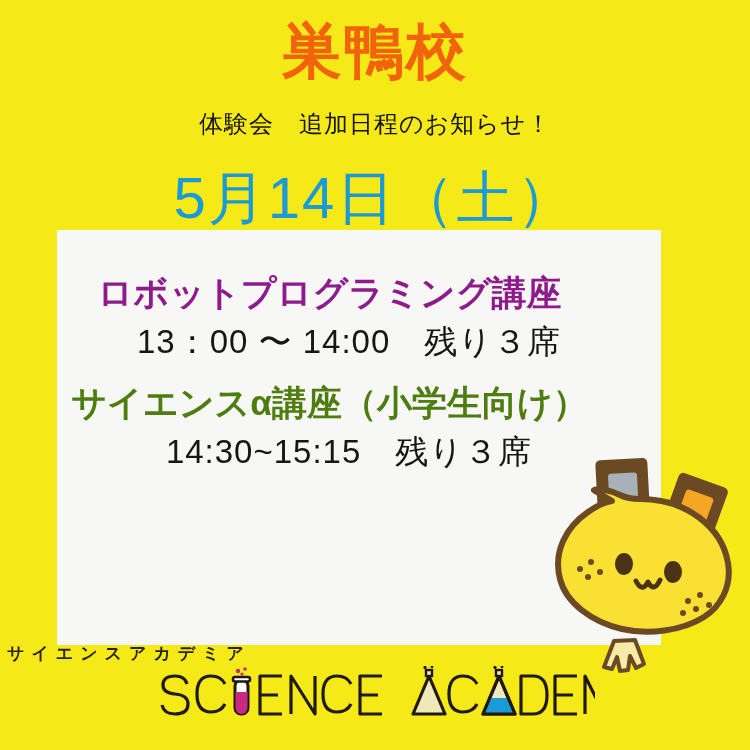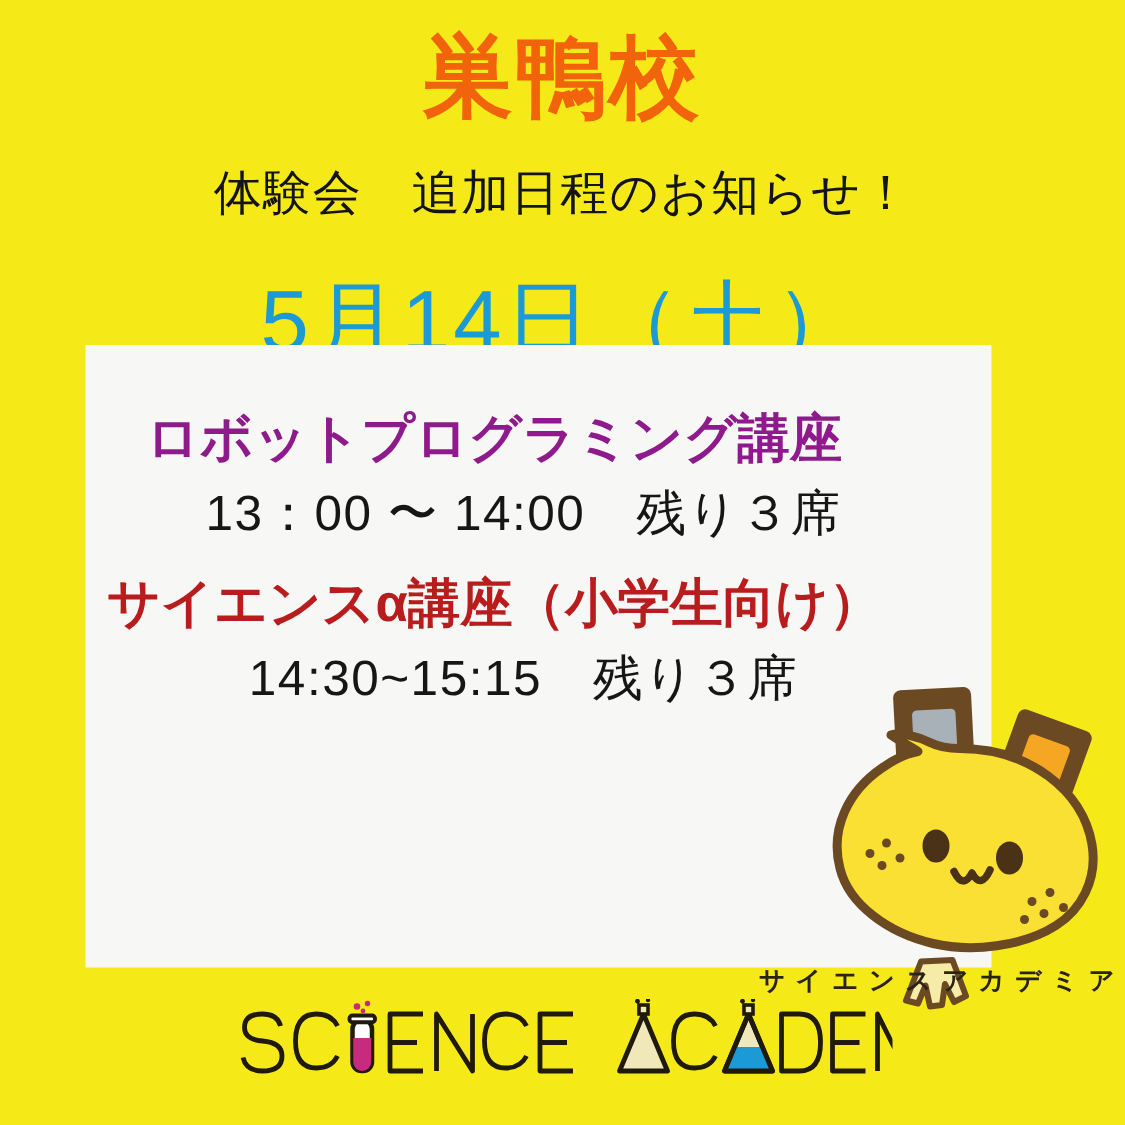--- a/index.html
+++ b/index.html
@@ -35,39 +35,38 @@
     line-height: 1;
     white-space: nowrap;
   }
 
   .announce-line {
     position: absolute;
     top: 110px;
     left: 0;
     width: 750px;
     text-align: center;
-    font-size: 32px;
+    font-size: 24px;
     color: #141414;
     letter-spacing: 1px;
     line-height: 1.15;
     white-space: nowrap;
   }
 
   .date-line {
     position: absolute;
     top: 166px;
     left: 0;
     width: 750px;
     text-align: center;
     font-size: 58px;
     color: #1B9AD6;
     letter-spacing: 2px;
     line-height: 1.1;
     white-space: nowrap;
-    margin-top: 17px;
   }
 
   
   .panel {
     position: absolute;
     left: 57px;
     top: 230px;
     width: 604px;
     height: 415px;
     background: #F7F7F5;
@@ -83,21 +82,21 @@
   .course-2 { top: 152px; }
 
   .course-title {
     font-size: 35px;
     font-weight: bold;
     letter-spacing: 0px;
     line-height: 1.2;
     white-space: nowrap;
   }
   .course-title.robot   { color: #8E1A8C; }
-  .course-title.science { color: #b91c1c; }
+  .course-title.science { color: #4d7c0f; }
 
   .course-detail {
     margin-top: 7px;
     font-size: 33px;
     color: #161616;
     letter-spacing: 1px;
     line-height: 1.25;
     white-space: nowrap;
     margin-left: 39px;
   }
@@ -111,21 +110,21 @@
     height: 230px;
   }
   .mascot svg { display: block; }
 
   
   .logo {
     position: absolute;
     left: 0;
     top: 645px;
     width: 750px;
-    text-align: right;
+    text-align: left;
   }
   .logo-kana {
     font-size: 17px;
     font-weight: bold;
     color: #2A2417;
     letter-spacing: 7px;
     line-height: 1;
     padding-left: 7px;
     white-space: nowrap;
   }

